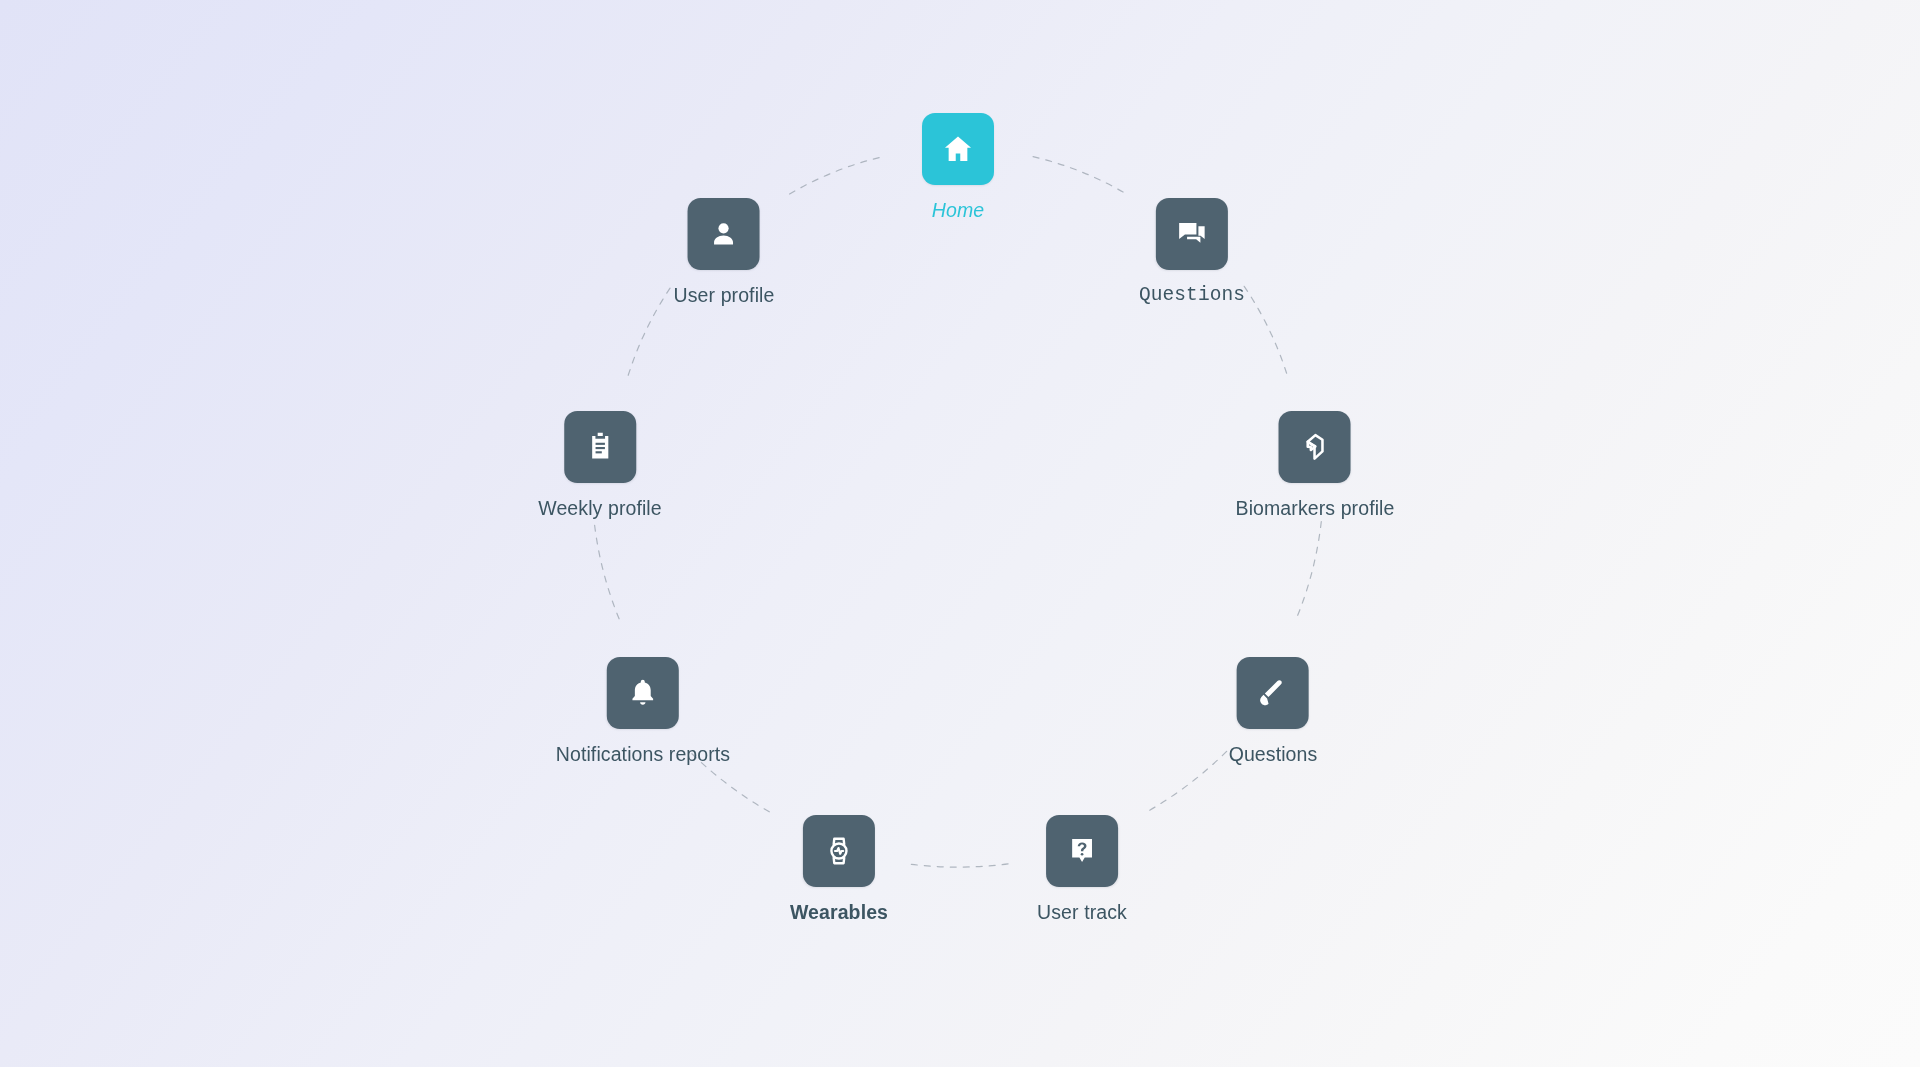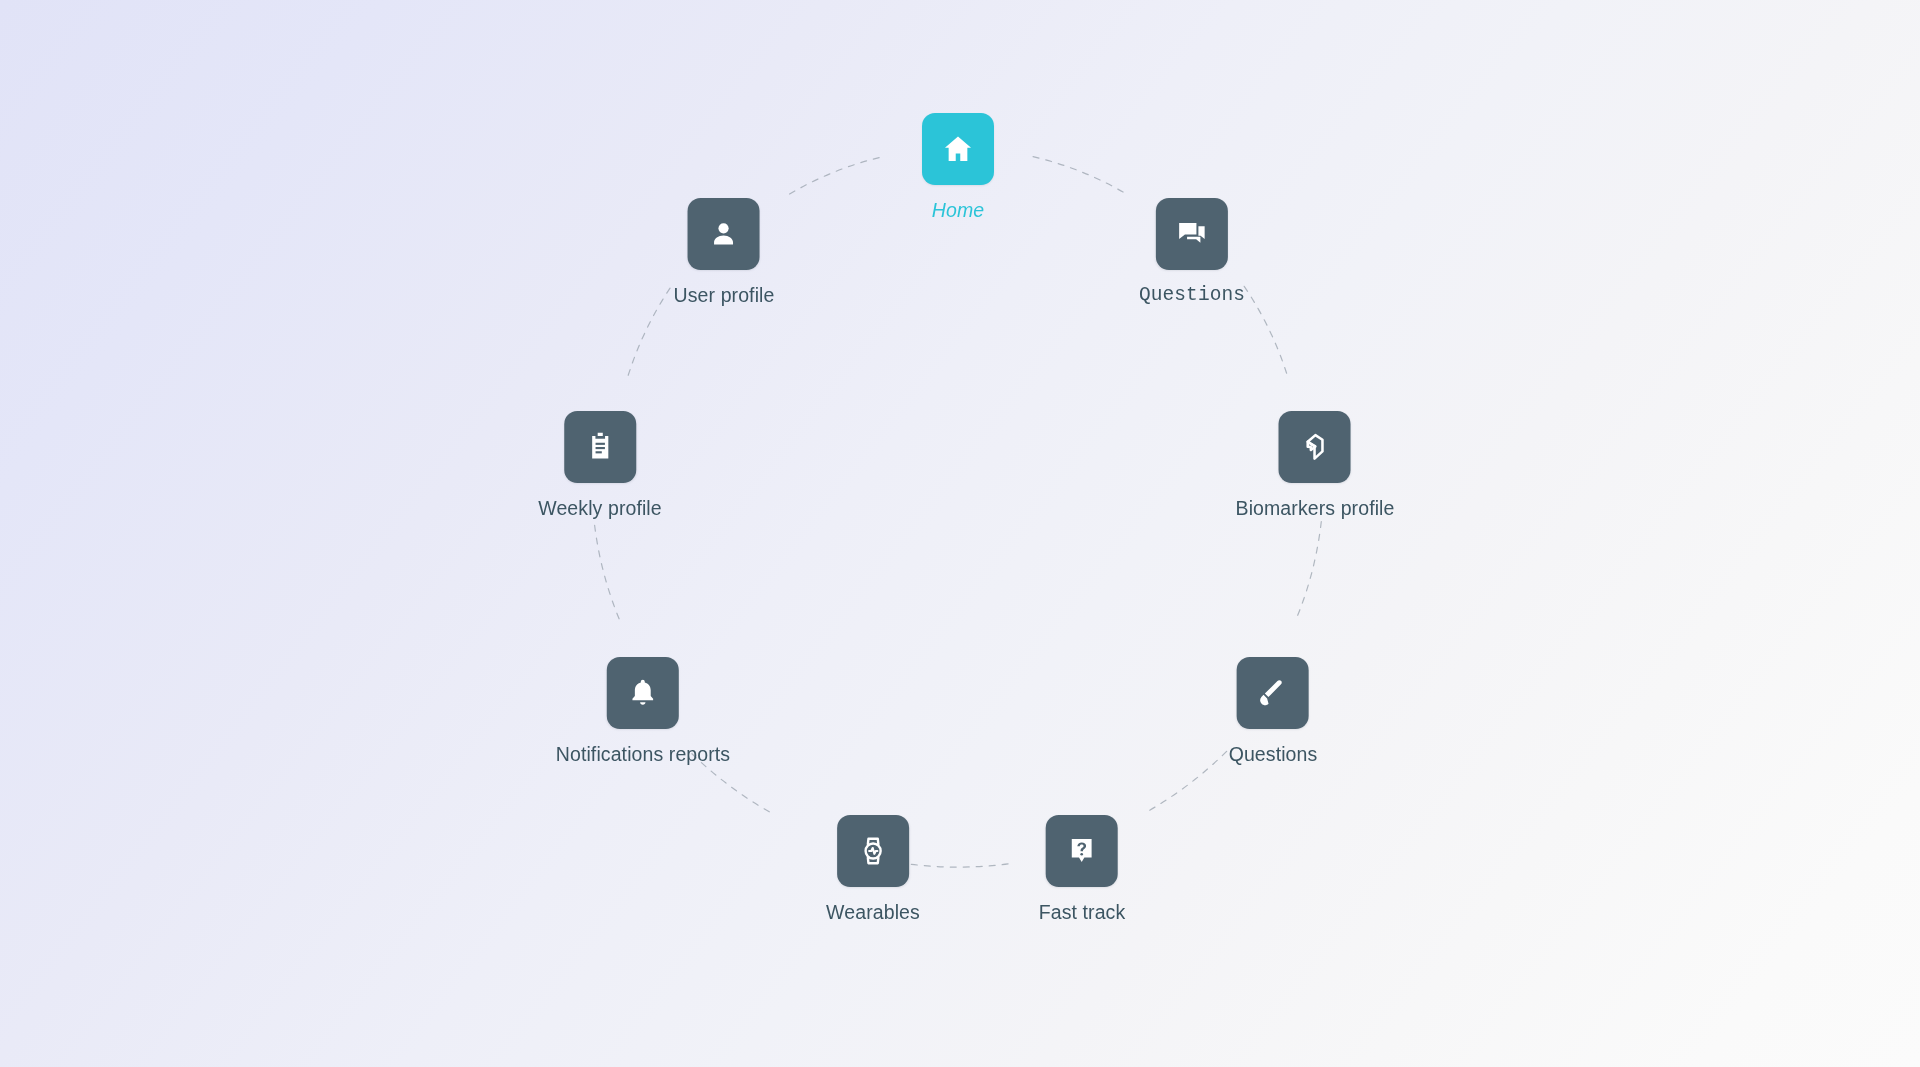--- a/index.html
+++ b/index.html
@@ -126,23 +126,23 @@
         <div class="label">Questions</div>
       </div>
       <div class="node" style="left: 1082px; top: 815px;">
         <div class="tile">
           <svg width="34" height="34" viewBox="0 0 24 24" fill="#ffffff">
             <path d="M5 3.6h14v13.0h-5.1L12 19.8l-1.9-3.2H5z"></path>
             <path d="M12.0 6.0c-1.7 0-2.9 1.0-3.1 2.6h1.7c.1-.8.6-1.2 1.4-1.2.8 0 1.3.4 1.3 1.0 0 .5-.2.8-.9 1.3-.8.6-1.2 1.1-1.2 2.0v.5h1.7v-.3c0-.6.2-.9.9-1.4.9-.6 1.3-1.2 1.3-2.2 0-1.4-1.2-2.3-3.1-2.3z" fill="#4f6370"></path>
             <circle cx="12" cy="14.3" r="0.95" fill="#4f6370"></circle>
           </svg>
         </div>
-        <div class="label">Fast track</div>
+        <div class="label">User track</div>
       </div>
-      <div class="node" style="left: 873px; top: 815px;">
+      <div class="node" style="left: 839px; top: 815px; font-weight: bold;">
         <div class="tile">
           <svg width="34" height="34" viewBox="0 0 24 24" fill="none" stroke="#ffffff" stroke-width="1.7" stroke-linecap="round" stroke-linejoin="round">
             <circle cx="12" cy="12" r="5.3"></circle>
             <path d="M8.3 7.2 8.7 3.4h6.6l.4 3.8"></path>
             <path d="M8.3 16.8l.4 3.8h6.6l.4-3.8"></path>
             <path d="M9.2 12h1.5l1.0-2.1 1.2 4.1 0.9-2.0h1.2" stroke-width="1.5"></path>
           </svg>
         </div>
         <div class="label">Wearables</div>
       </div>

